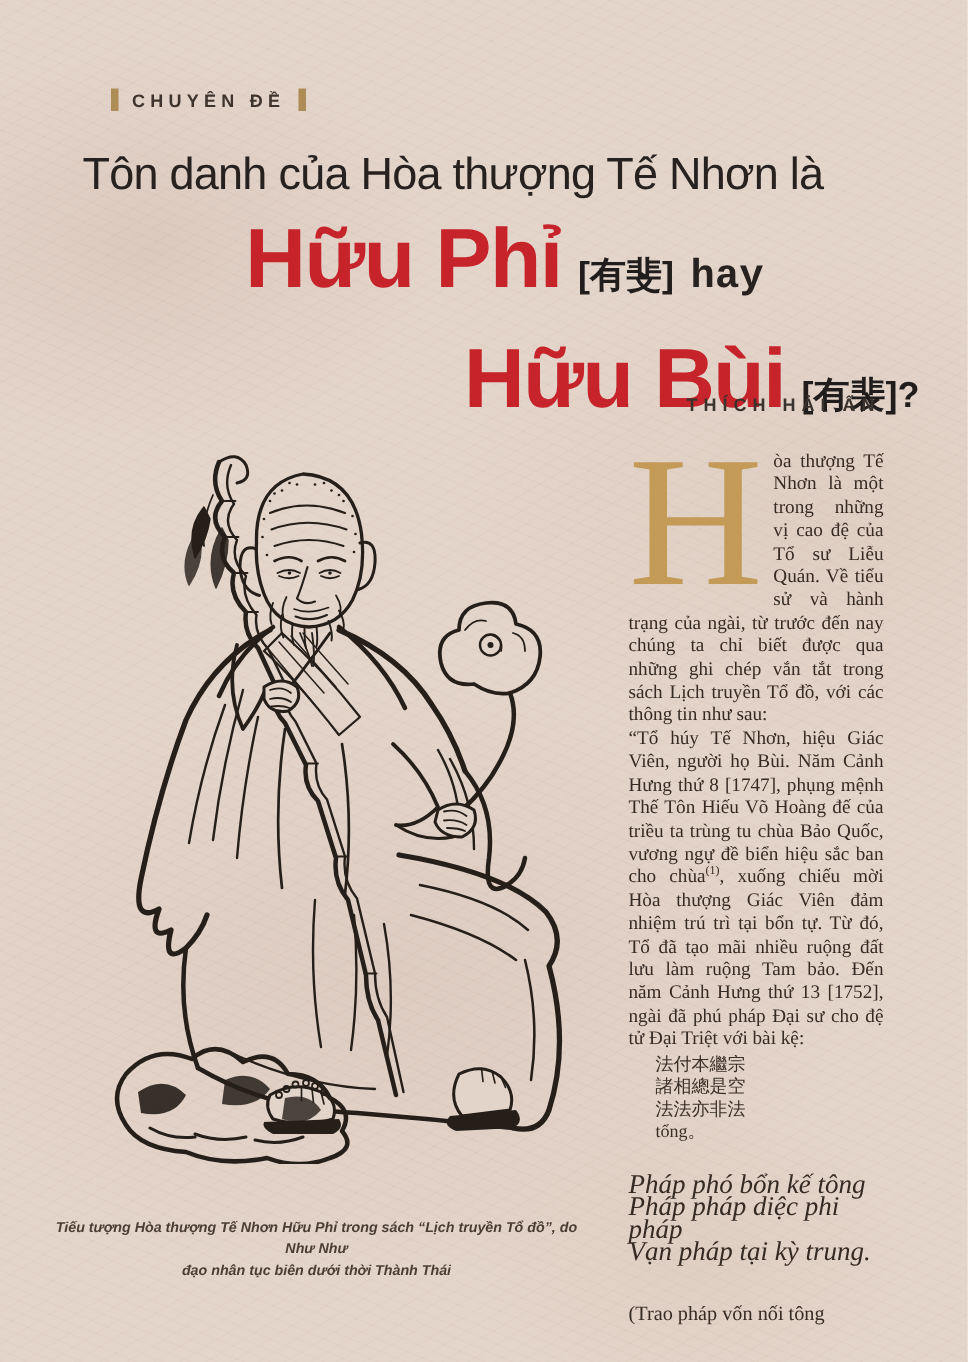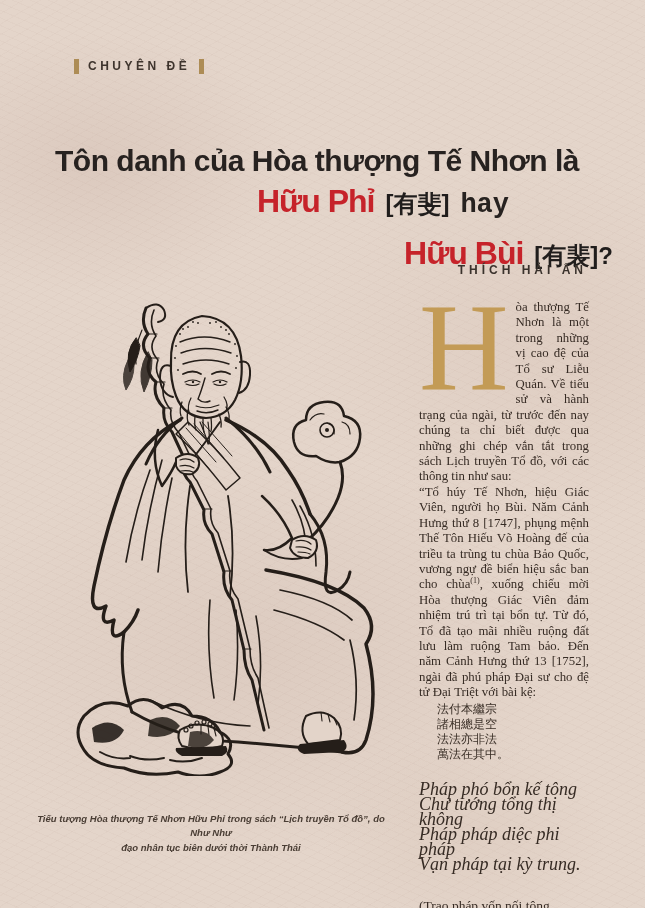--- a/index.html
+++ b/index.html
@@ -12,34 +12,34 @@
     background-image:
       radial-gradient(ellipse 300px 200px at 15% 18%, rgba(186,156,144,.20), transparent 65%),
       radial-gradient(ellipse 420px 300px at 85% 38%, rgba(198,170,156,.16), transparent 60%),
       radial-gradient(ellipse 520px 340px at 40% 72%, rgba(178,148,136,.15), transparent 60%),
       radial-gradient(ellipse 240px 170px at 72% 92%, rgba(200,176,160,.18), transparent 60%),
       repeating-linear-gradient(23deg, rgba(140,100,88,.035) 0 1px, transparent 1px 7px),
       repeating-linear-gradient(-31deg, rgba(140,100,88,.03) 0 1px, transparent 1px 9px);
   }
 
   
-  .kicker { position:absolute; left:50px; top:59px; display:flex; gap:9px;padding-left:24px; }
+  .kicker { position:absolute; left:50px; top:59px; display:flex; align-items:center; gap:9px;padding-left:24px; }
   .kicker .bar { width:5px; height:15px; background:#ad8c55; }
   .kicker .label {
     font-family:"Liberation Sans", sans-serif; font-size:12px; font-weight:bold;
     letter-spacing:3.5px; color:#3e342d;
   }
 
   
   .title-block { position:absolute; left:55px; right:30px; top:100px; font-family:"Liberation Sans", sans-serif; }
-  .t1 { font-size:30px; font-weight:bold; color:#272220; letter-spacing:-.5px;margin-top:44px; }
+  .t1 { font-size:30px; font-weight:normal; color:#272220; letter-spacing:-.5px; }
   .t-row { display:flex; align-items:baseline; justify-content:flex-end; gap:11px; }
   .t2 { padding-right:106px; margin-top:5px; }
   .t3 { padding-right:2px; margin-top:15px; }
-  .t-red { font-size:32px; font-weight:bold; color:#c6232a; letter-spacing:-1px; }
+  .t-red { font-size:56px; font-weight:bold; color:#c6232a; letter-spacing:-1px; }
   .t-cjk { font-size:24px; font-weight:bold; color:#201d1c; }
   .t-hay { font-size:27px; font-weight:bold; color:#272220;font-family:Liberation Mono, monospace; }
 
   
   .author {
     position:absolute; top:263px; right:58px;
     font-family:"Liberation Sans", sans-serif; font-size:12px; font-weight:bold;
     letter-spacing:4px; color:#3a322c;
   }
 
@@ -226,26 +226,25 @@
 
   <div class="article">
     <p><span class="dropcap">H</span><span>òa thượng Tế Nhơn là một trong những vị cao đệ của Tổ sư Liễu Quán. Về tiểu sử và hành trạng của ngài, từ trước đến nay chúng ta chỉ biết được qua những ghi chép vắn tắt trong sách </span><span class="it">Lịch truyền Tổ đồ</span><span>, với các thông tin như sau:</span></p>
 
     <p class="para2"><span>“Tổ húy Tế Nhơn, hiệu Giác Viên, người họ Bùi. Năm Cảnh Hưng thứ 8 [1747], phụng mệnh Thế Tôn Hiếu Võ Hoàng đế của triều ta trùng tu chùa Bảo Quốc, vương ngự đề biển hiệu sắc ban cho chùa</span><span class="sup">(1)</span><span>, xuống chiếu mời Hòa thượng Giác Viên đảm nhiệm trú trì tại bổn tự. Từ đó, Tổ đã tạo mãi nhiều ruộng đất lưu làm ruộng Tam bảo. Đến năm Cảnh Hưng thứ 13 [1752], ngài đã phú pháp Đại sư cho đệ tử Đại Triệt với bài kệ:</span></p>
 
     <div class="verse-cjk">
       <div>法付本繼宗</div>
       <div>諸相總是空</div>
       <div>法法亦非法</div>
-      <div>萬法在其中。</div>
+      <div>tổng。</div>
     </div>
 
     <div class="verse-translit">
       <div>Pháp phó bổn kế tông</div>
-      <div>Chư tướng tổng thị không</div>
       <div>Pháp pháp diệc phi pháp</div>
       <div>Vạn pháp tại kỳ trung.</div>
     </div>
 
     <div class="verse-translation">
       <div>(Trao pháp vốn nối tông</div>
 
     </div>
   </div>
 

